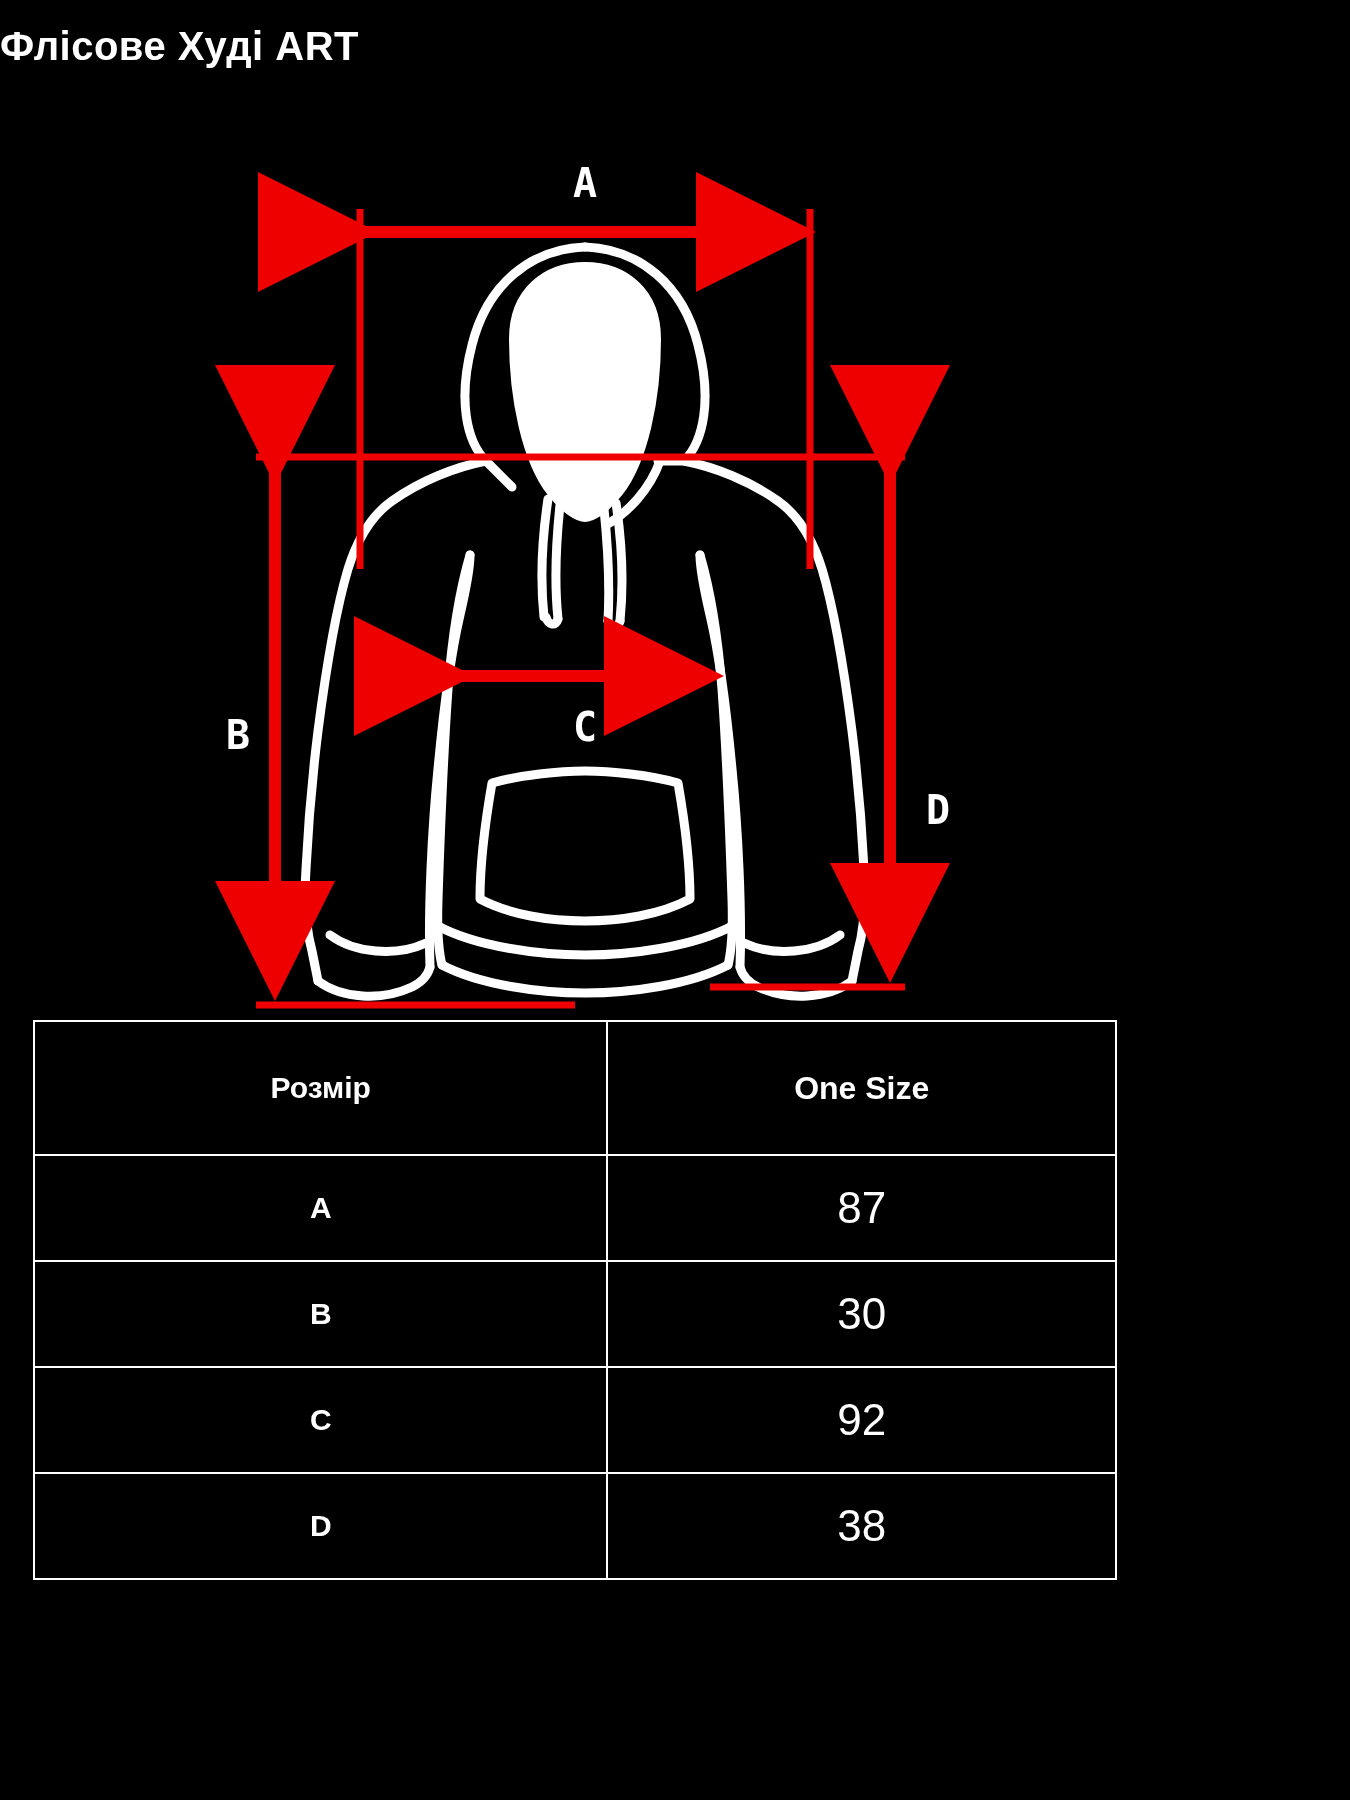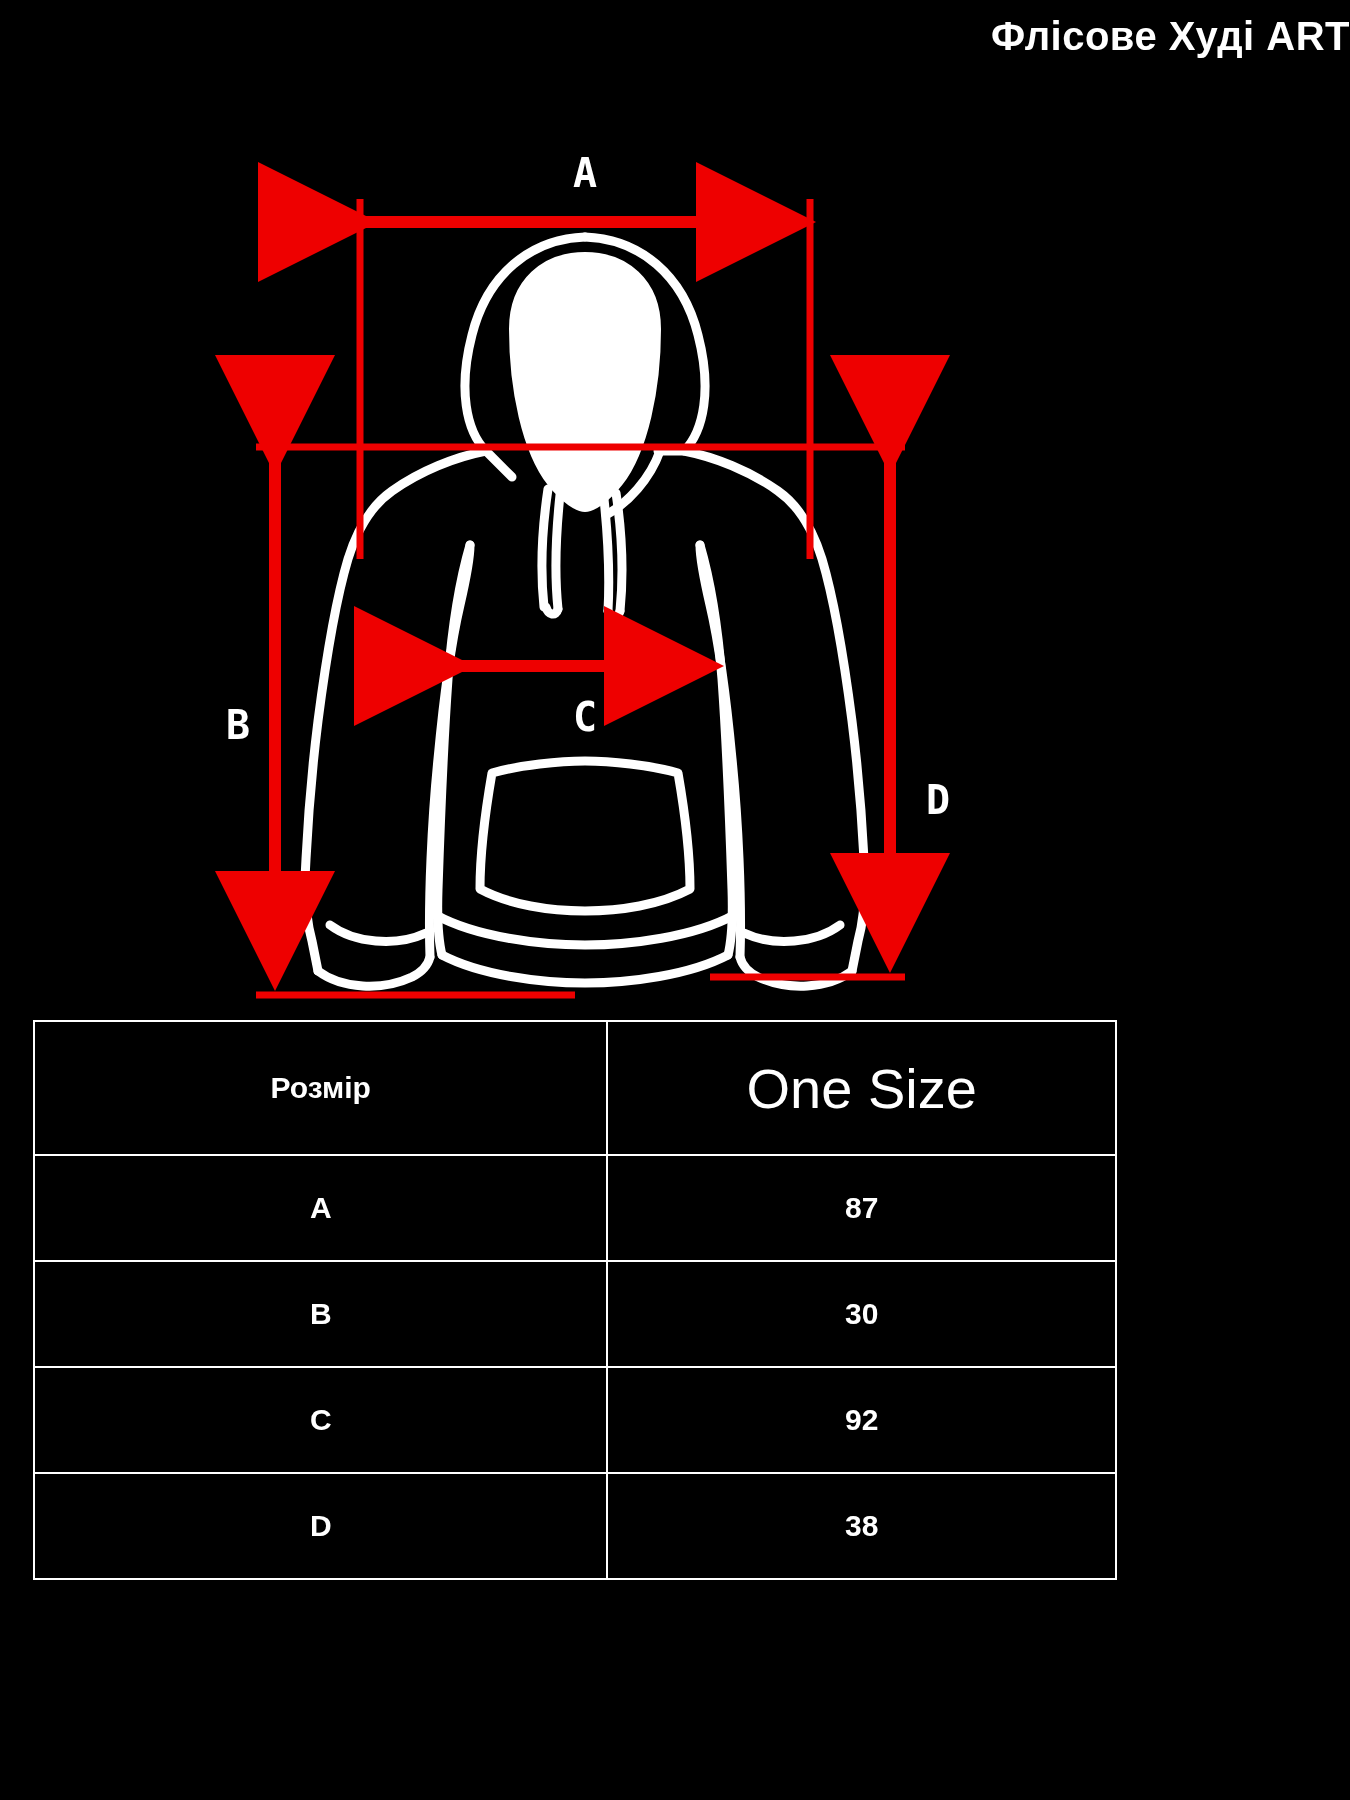--- a/index.html
+++ b/index.html
@@ -11,25 +11,25 @@
     width: 1350px;
     height: 1800px;
     position: relative;
     font-family: "Liberation Sans", sans-serif;
     color: #ffffff;
     overflow: hidden;
   }
 
   .title {
     width: 100%;
-    text-align: right;
+    text-align: left;
     font-size: 40px;
     font-weight: bold;
     letter-spacing: 0.5px;
-    padding-top: 14px;
+    padding-top: 24px;
     box-sizing: border-box;
   }
 
   .diagram-wrap {
     position: relative;
     width: 1350px;
     height: 960px;
   }
   .diagram-wrap svg {
     position: absolute;
@@ -61,30 +61,30 @@
     height: 102px;
   }
   .col-label { width: 53%; }
   .col-value { width: 47%; }
 
   .head-label {
     font-size: 30px;
     font-weight: bold;
   }
   .head-value {
-    font-size: 56px;
-    font-weight: normal;
+    font-size: 32px;
+    font-weight: bold;
   }
   .cell-label {
     font-size: 30px;
     font-weight: bold;
   }
   .cell-value {
-    font-size: 30px;
-    font-weight: bold;
+    font-size: 44px;
+    font-weight: normal;
   }
 
   .dim-letter {
     font-family: "DejaVu Sans Mono", monospace;
     font-weight: bold;
     fill: #ffffff;
   }
 </style>
 </head>
 <body>

